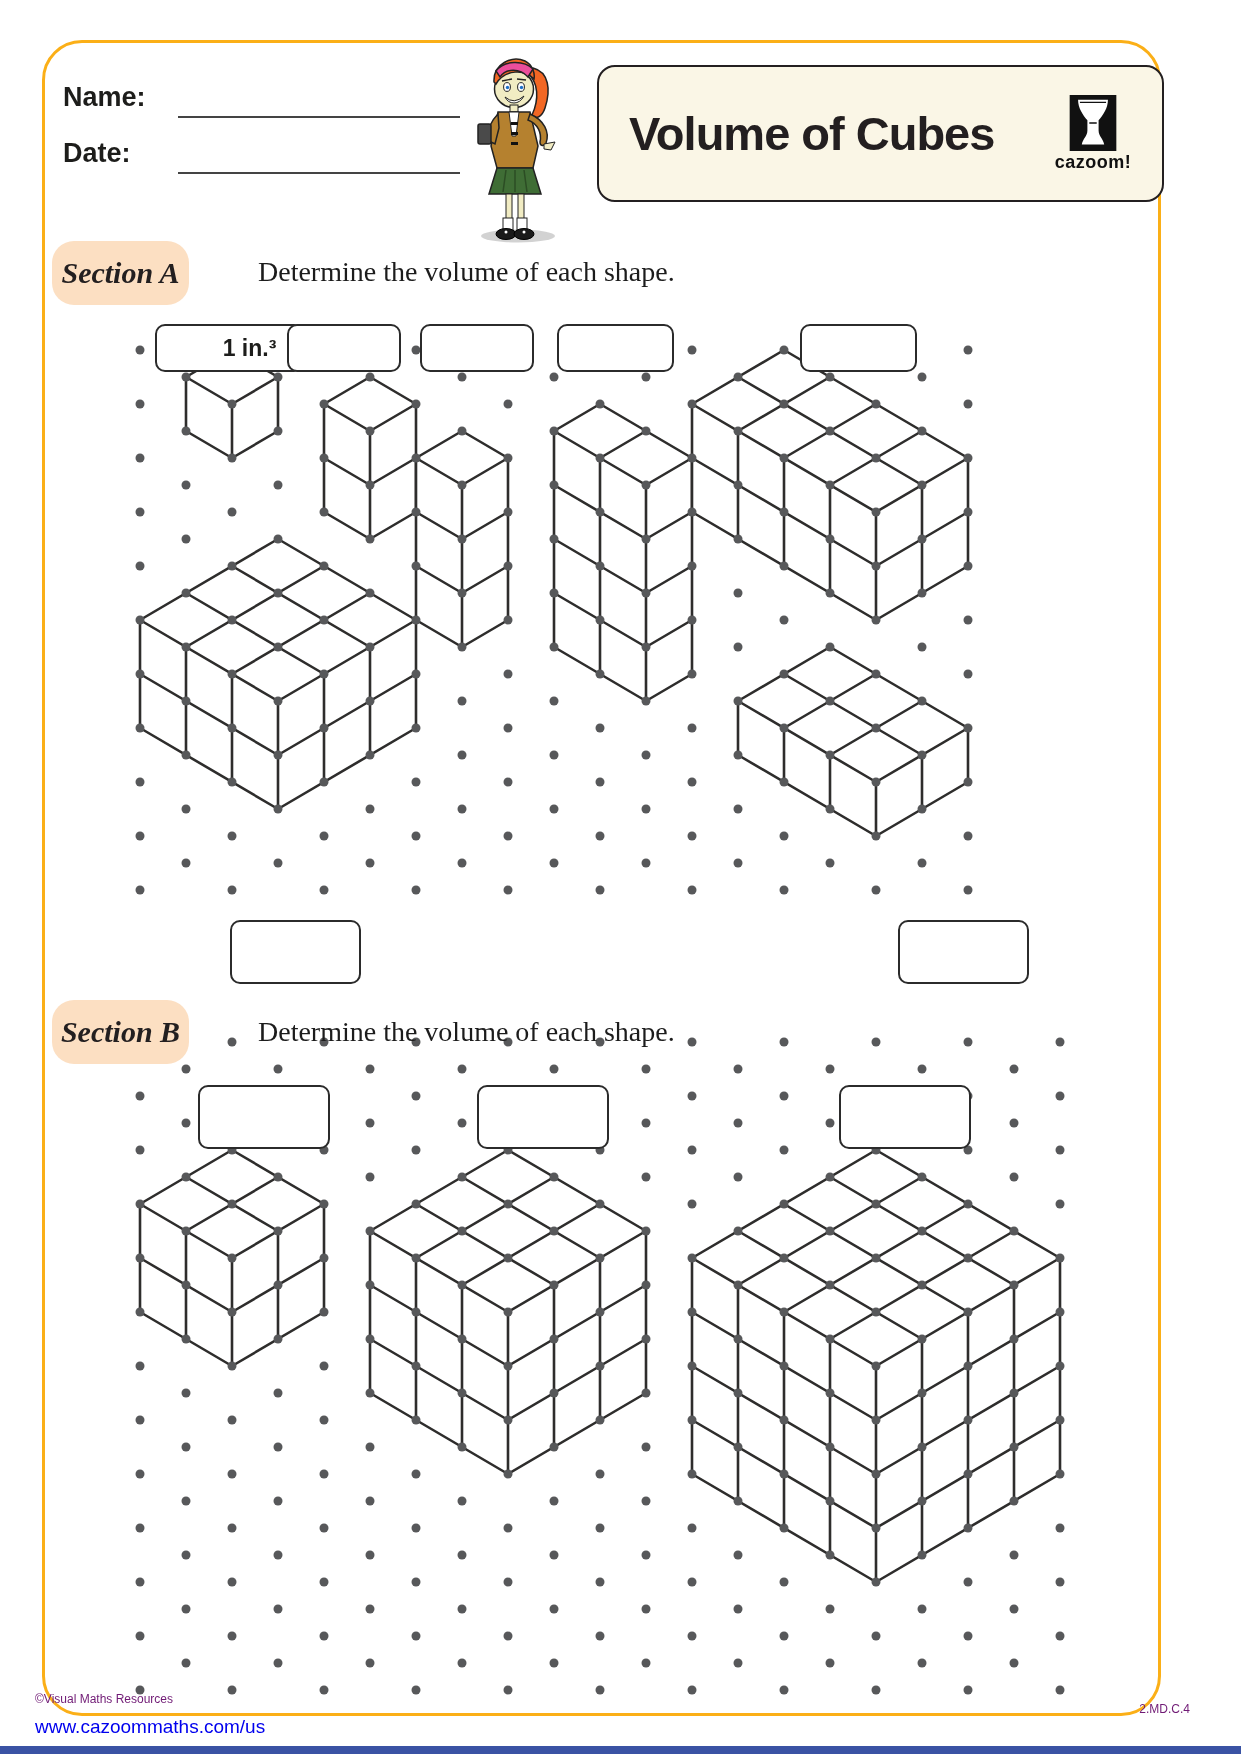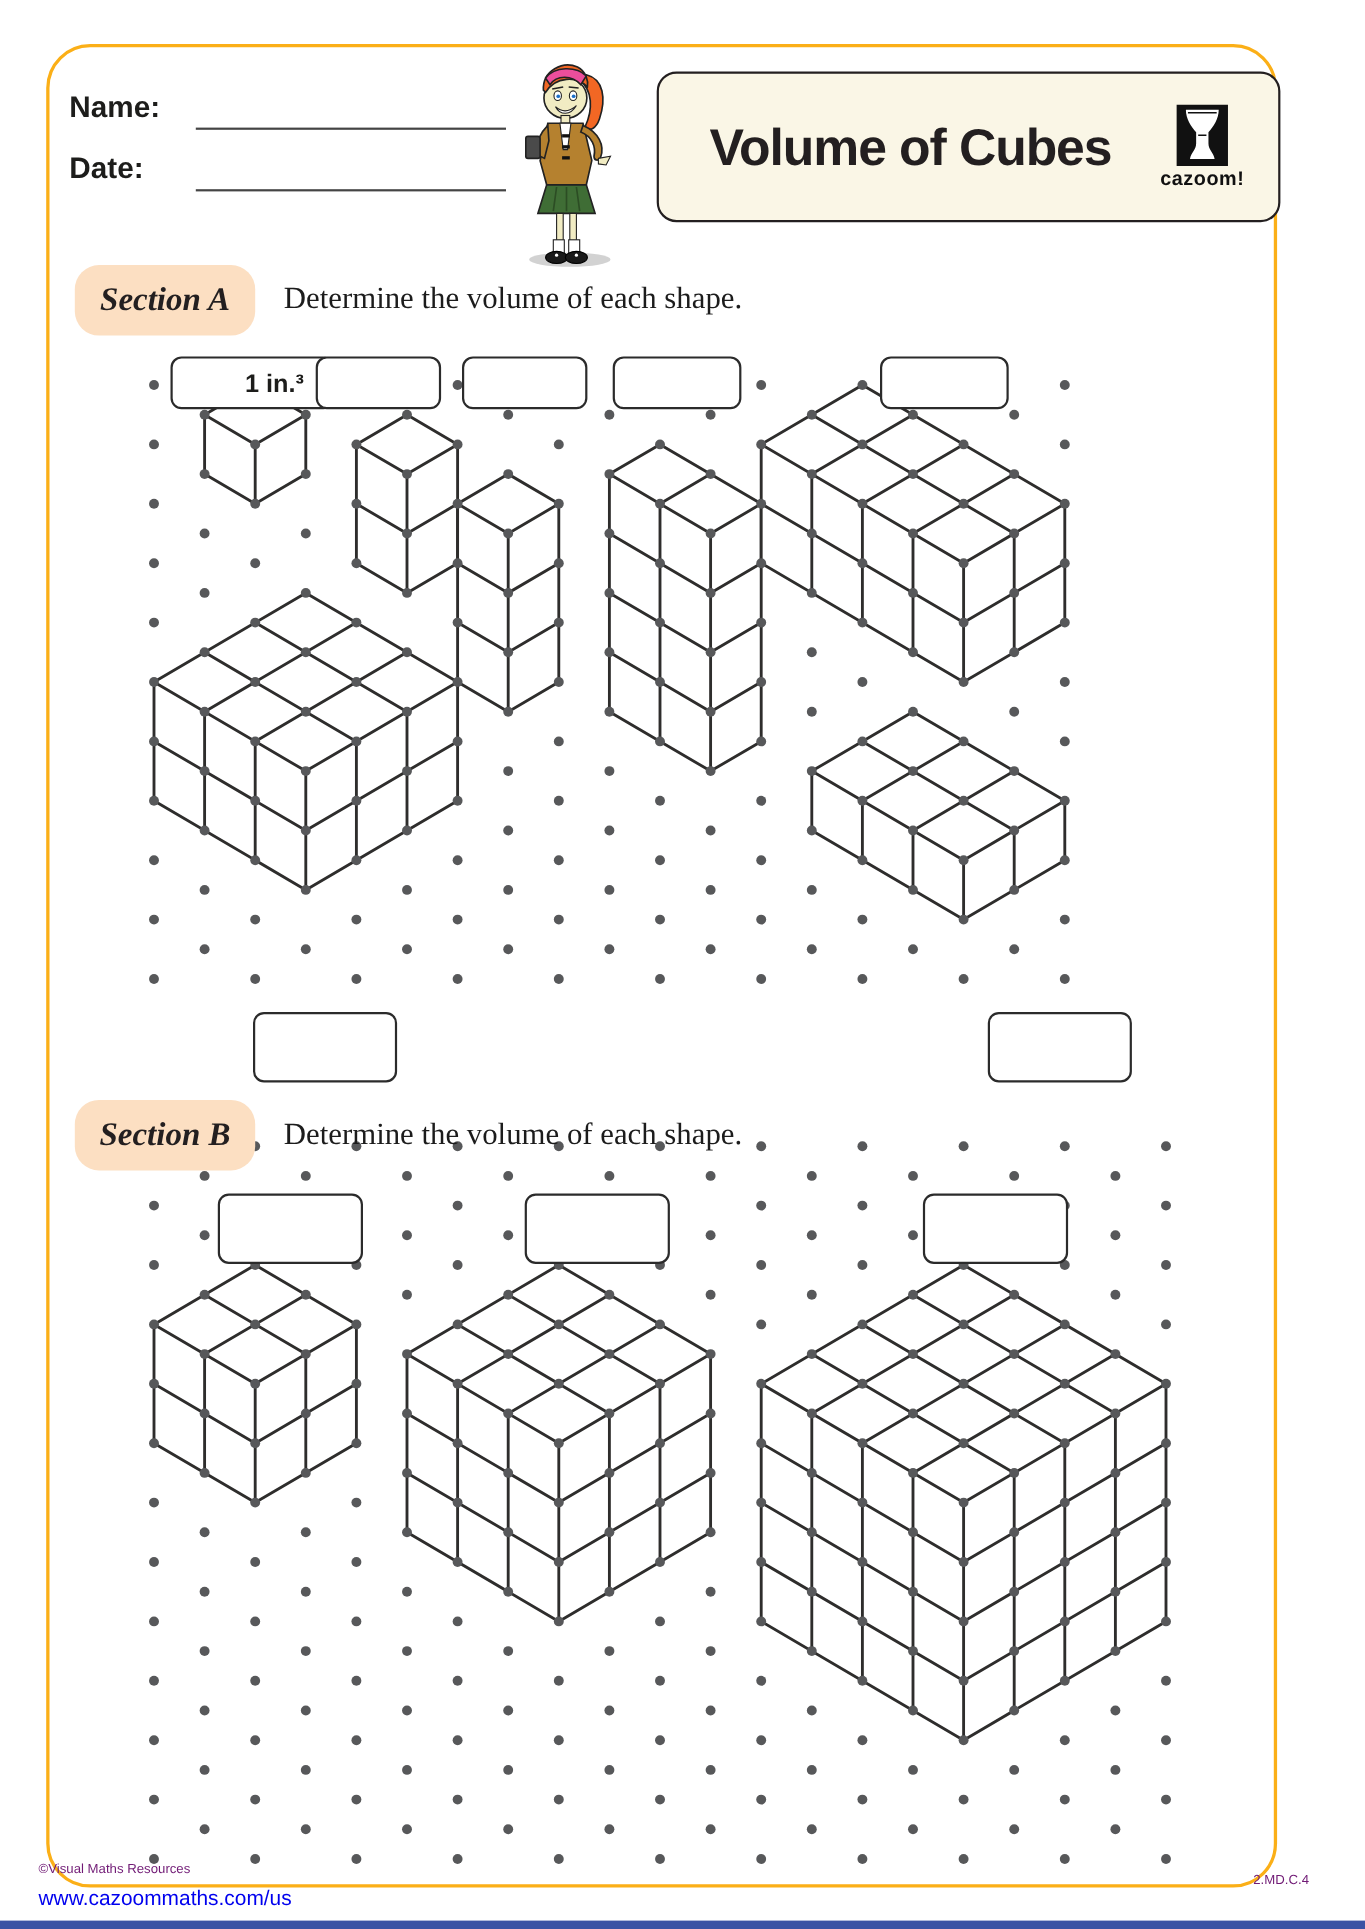--- a/index.html
+++ b/index.html
@@ -6,26 +6,26 @@
   .page{position:relative;width:1241px;height:1754px;background:#ffffff;
         font-family:"Liberation Sans",sans-serif;overflow:hidden;margin:0 auto;}
   .abs{position:absolute;}
   .page-border{left:42px;top:40px;width:1113px;height:1670px;
         border:3px solid #FBAF17;border-radius:40px;}
   .field-label{font-weight:bold;font-size:27px;color:#1d1d1b;}
   .write-line{border-bottom:2px solid #444;height:30px;}
   .title-box{left:597px;top:65px;width:563px;height:133px;background:#FAF6E6;
         border:2.5px solid #231F20;border-radius:18px;display:flex;align-items:center;}
   .title-text{font-weight:bold;font-size:47px;color:#231F20;letter-spacing:-1px;
-        padding-left:46px;flex:1;}
+        padding-left:30px;flex:1;}
   .logo-block{width:110px;display:flex;flex-direction:column;align-items:center;
         margin-right:14px;}
   .logo-text{font-family:Liberation Sans, sans-serif;font-weight:bold;font-size:18px;
         color:#111;margin-top:1px;letter-spacing:.5px;}
-  .section-pill{left:68px;width:164px;height:64px;background:#FCDFC2;border-radius:22px;
+  .section-pill{left:52px;width:137px;height:64px;background:#FCDFC2;border-radius:22px;
         display:flex;align-items:center;justify-content:center;}
   .section-pill span{font-family:"Liberation Serif",serif;font-weight:bold;
         font-style:italic;font-size:30px;color:#231F20;}
   .instruction{font-family:"Liberation Serif",serif;font-size:28px;
         color:#1c1c1c;}
   .answer-box{background:#fff;border:2px solid #2b2b2b;border-radius:10px;
         display:flex;align-items:center;justify-content:center;}
   .unit-label{font-weight:bold;font-size:23px;color:#1d1d1b;}
   .footer-small{font-size:12px;color:#701a75;}
   .footer-link{font-size:19px;color:#0000EE;}

